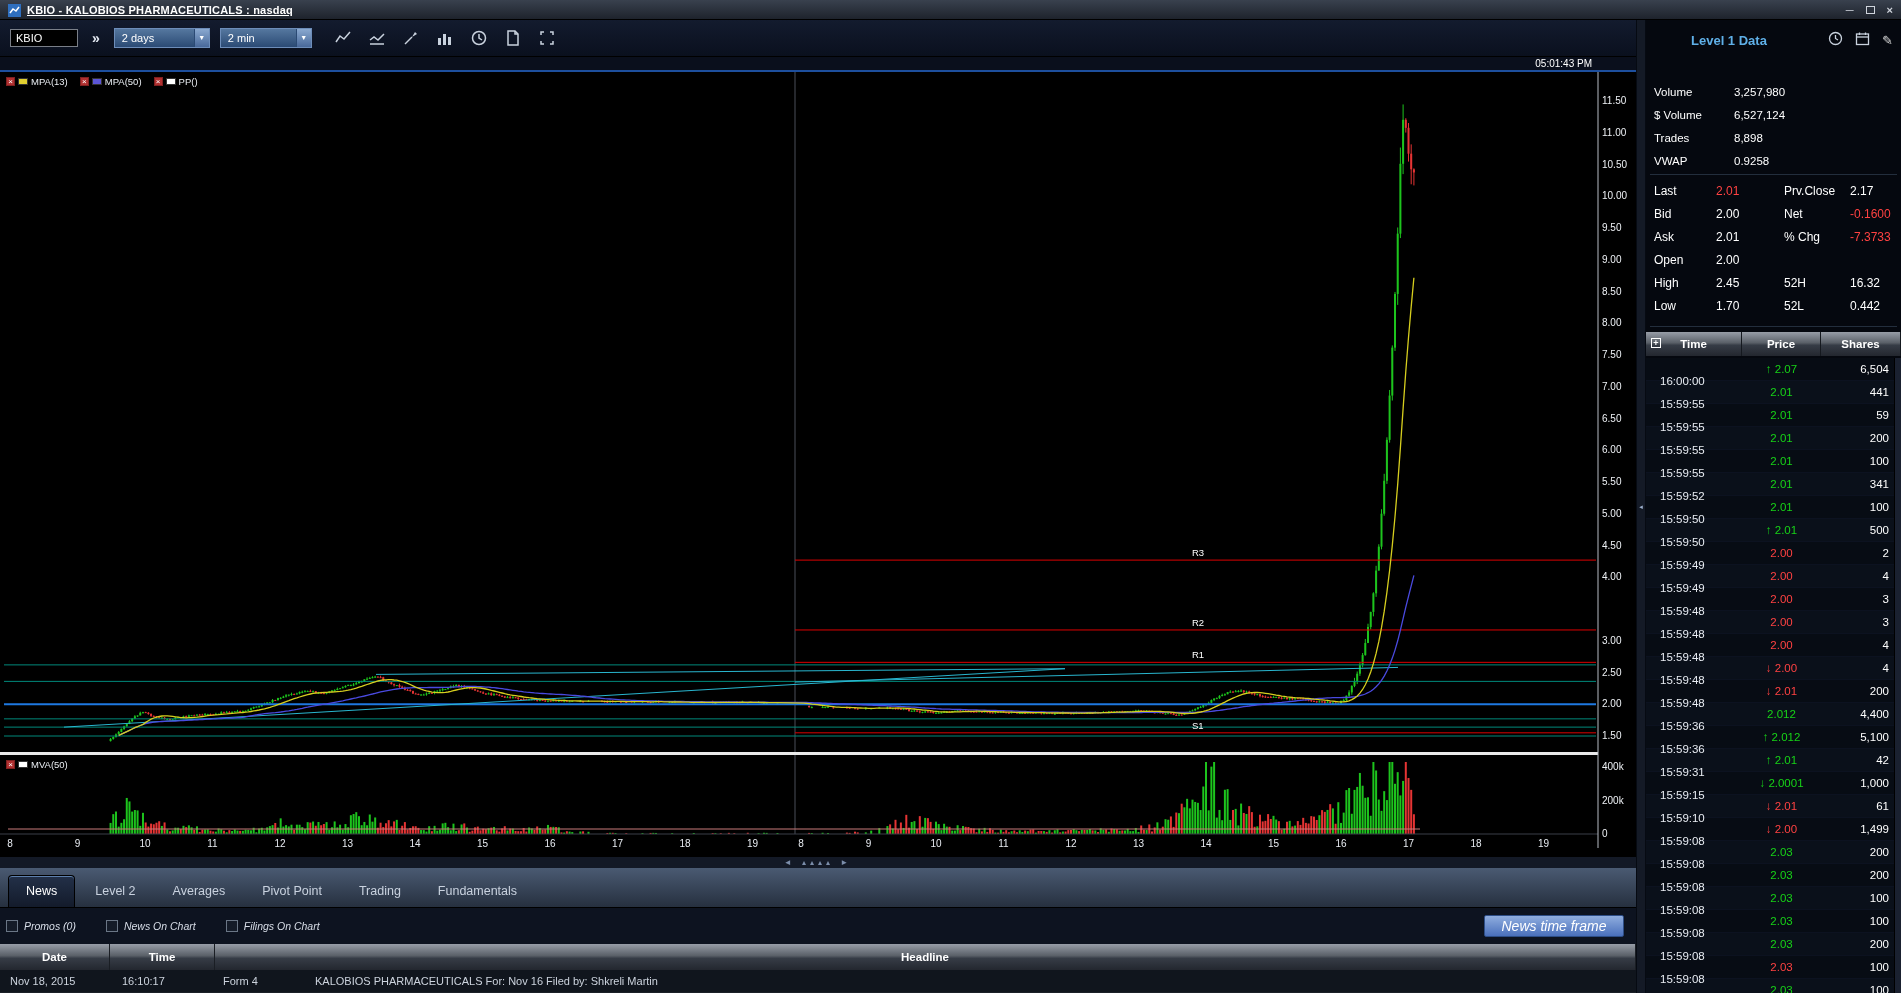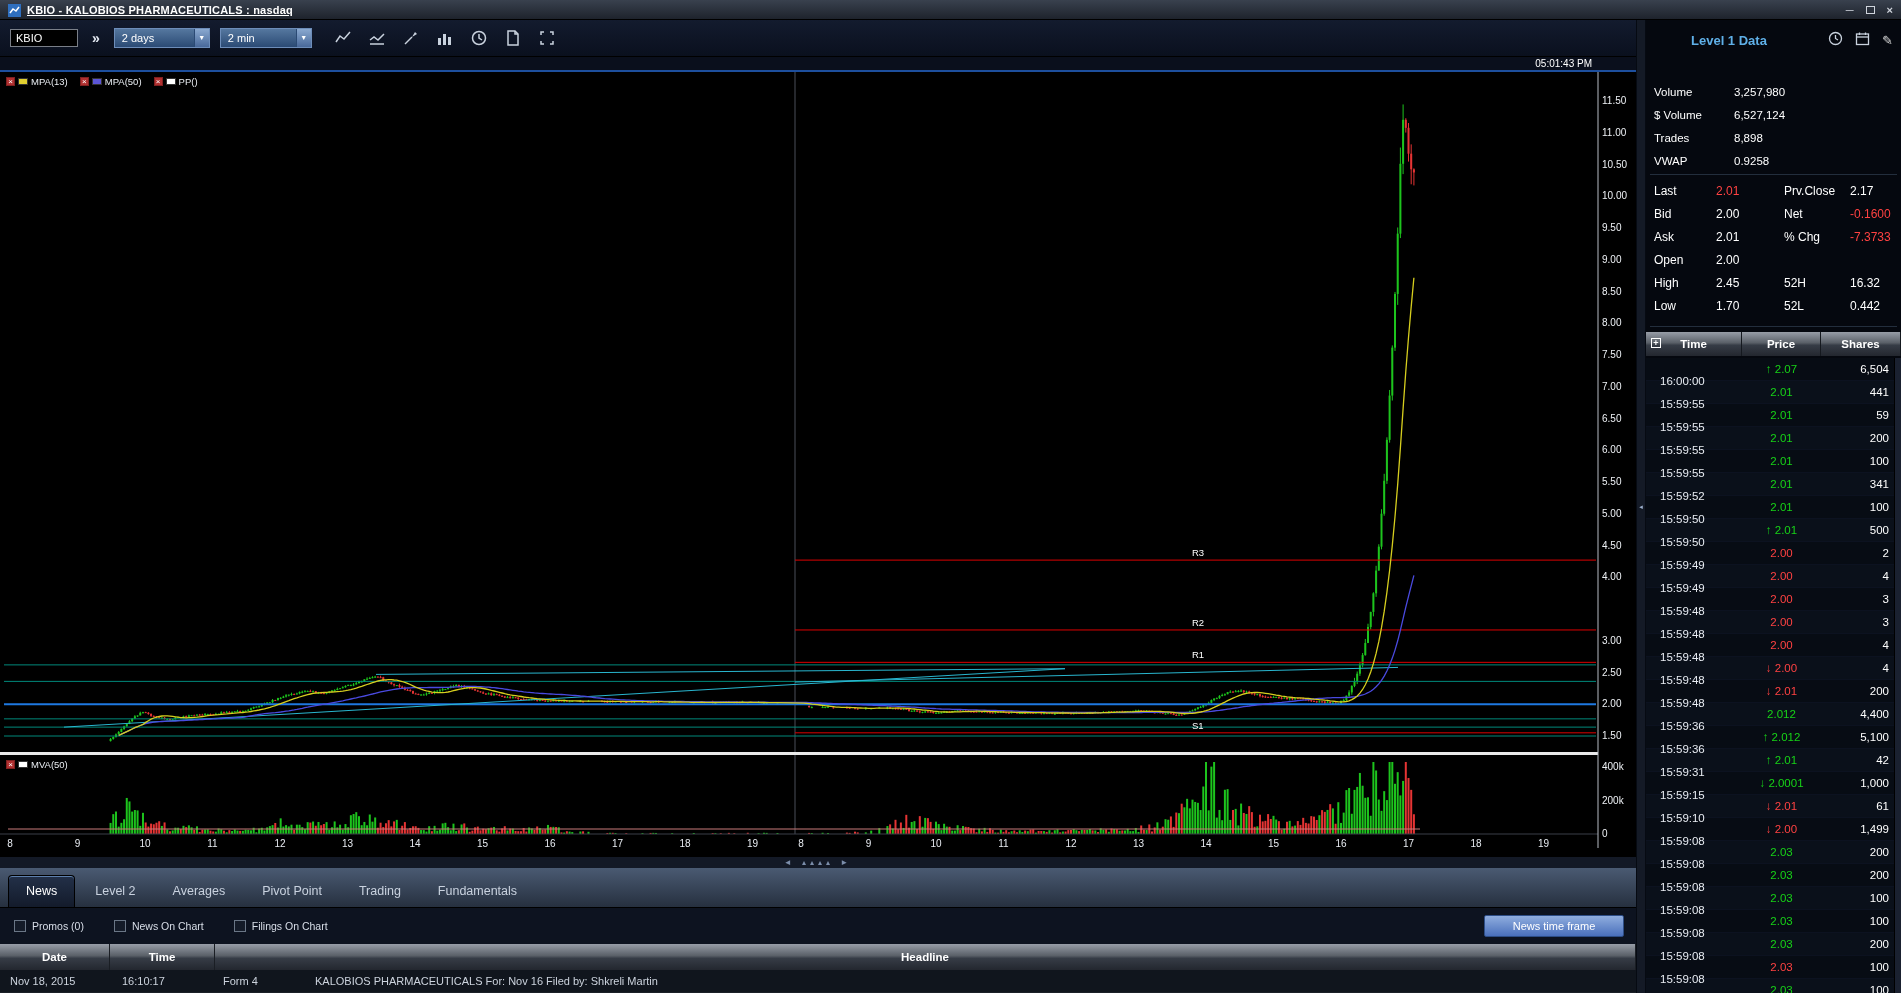--- a/index.html
+++ b/index.html
@@ -55,26 +55,26 @@
   
   .tabs { position:absolute; left:0; top:868px; width:1636px; height:40px;
     background:linear-gradient(#4a5a72,#26303f); border-bottom:1px solid #000;
     display:flex; align-items:flex-end; padding-left:8px; gap:3px; }
   .tab { padding:8px 17px 9px 17px; font-size:12.5px; color:#c9d2df; border-radius:4px 4px 0 0; cursor:default; }
   .tab.active { background:linear-gradient(#233048,#131b2b); color:#fff; border:1px solid #000;
     border-bottom:none; box-shadow:inset 0 1px 0 #5d80ad; font-weight:normal; }
 
   
   .filter-row { position:absolute; left:0; top:908px; width:1636px; height:36px; background:#0d1320;
-    display:flex; gap:30px; padding-left:14px; }
+    display:flex; gap:30px; padding-left:6px;font-style:italic; }
   .chk-wrap { display:flex; align-items:center; gap:6px; color:#d8dee8; font-size:10.5px; }
   .chk { width:12px; height:12px; background:#141b28; border:1px solid #6a7686; display:inline-block; }
   .news-tf-btn { position:absolute; left:1484px; top:7px; width:140px; height:22px;
     background:linear-gradient(#8fadde,#4a70bc); border:1px solid #2d4d86; border-radius:2px;
-    color:#fff; font-size:11px; text-align:center; line-height:20px; }
+    color:#fff; font-size:14px; text-align:center; line-height:20px; }
 
   
   .grad-head { background:linear-gradient(180deg,#979da7 0%,#5a6068 45%,#363c46 55%,#23272f 100%);
     color:#fff; font-weight:bold; font-size:11.5px; }
   .news-header { position:absolute; left:0; top:944px; width:1636px; height:26px; display:flex; }
   .news-header .cell { display:flex; align-items:center; justify-content:center;
     border-right:1px solid #1a1e24; height:100%; }
   .nh-date { width:110px; } .nh-time { width:105px; } .nh-headline { flex:1; }
   .news-rows { position:absolute; left:0; top:970px; width:1636px; height:23px; overflow:hidden; }
   .news-row { display:flex; height:23px; align-items:center; color:#ccd3dd; font-size:11px;

